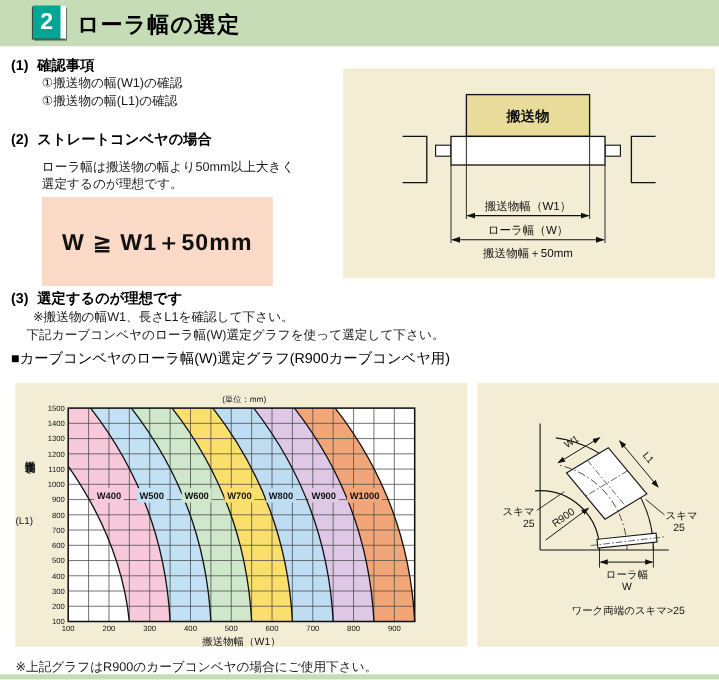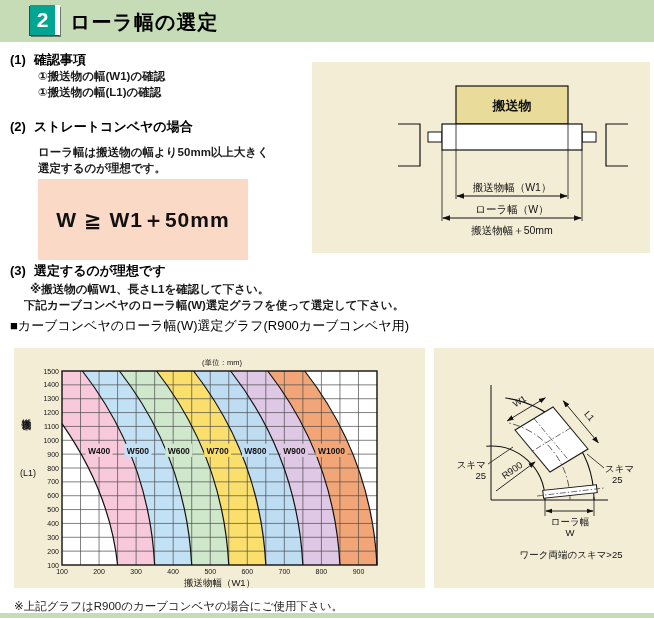--- a/index.html
+++ b/index.html
@@ -10,30 +10,30 @@
   html,body{background:#ffffff;}
   .page{position:relative;width:654px;height:618px;background:#fff;overflow:hidden;
         font-family:"Liberation Sans","DejaVu Sans",sans-serif;color:#1a1a1a;}
   .header-bar{position:absolute;left:0;top:0;width:654px;height:42px;background:var(--header-green);}
   .badge{position:absolute;left:30px;top:5px;width:30px;height:30px;background:var(--badge-teal);
          border-right:5px solid #fff;box-shadow:-1px 1px 0 #3a4a3a, 1px 2px 0 #6a7a6a;
          color:#fff;font-size:21px;font-weight:bold;text-align:center;line-height:30px;}
   .header-title{position:absolute;left:70px;top:9px;font-size:20px;font-weight:bold;color:#000;letter-spacing:1px;}
   .sec-head{position:absolute;font-size:13px;font-weight:bold;color:#000;}
   .sec-head .num{margin-right:8px;}
-  .body-text{position:absolute;font-size:11.5px;color:#1a1a1a;line-height:16px;font-weight:bold;}
+  .body-text{position:absolute;font-size:11.5px;color:#1a1a1a;line-height:16px;}
   .formula-box{position:absolute;left:38px;top:179px;width:210px;height:81px;background:var(--formula-pink);
                display:flex;align-items:center;justify-content:center;font-size:21px;font-weight:bold;
                letter-spacing:1px;color:#111;}
   .panel{position:absolute;background:var(--panel-cream);}
-  .straight-panel{left:312px;top:62px;width:338px;height:191px;padding-left:32px;}
+  .straight-panel{left:312px;top:62px;width:338px;height:191px;}
   .graph-panel{left:14px;top:348px;width:411px;height:240px;}
   .curve-panel{left:434px;top:348px;width:220px;height:240px;}
   .ylabel-v{position:absolute;left:5px;top:62px;writing-mode:vertical-rl;font-size:10px;letter-spacing:1px;color:#111;}
-  .ylabel-sub{position:absolute;left:0px;top:120px;width:28px;text-align:center;font-size:9px;color:#111;}
+  .ylabel-sub{position:absolute;left:0px;top:120px;width:28px;text-align:left;font-size:9px;color:#111;}
   .graph-heading{position:absolute;left:10px;top:317px;font-size:13px;font-weight:normal;color:#000;}
   .footnote{position:absolute;left:14px;top:599px;font-size:11.5px;color:#1a1a1a;}
   .bottom-bar{position:absolute;left:0;top:613px;width:654px;height:5px;background:var(--header-green);}
   svg text{font-family:"Liberation Sans","DejaVu Sans",sans-serif;fill:#111;}
 </style>
 </head>
 <body>
 
 <div class="page">
 

